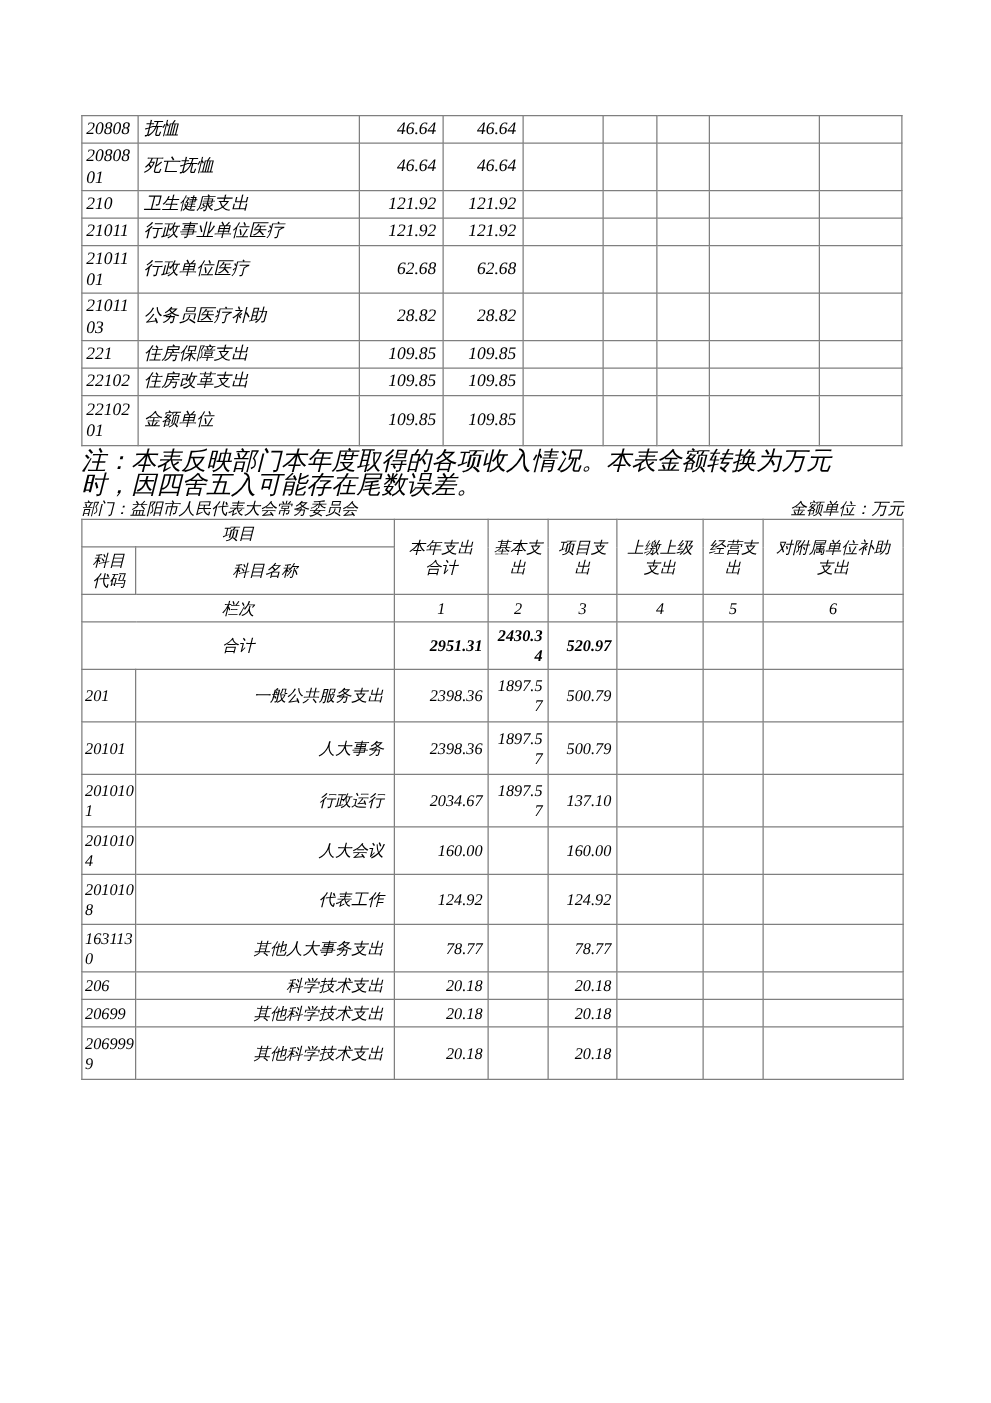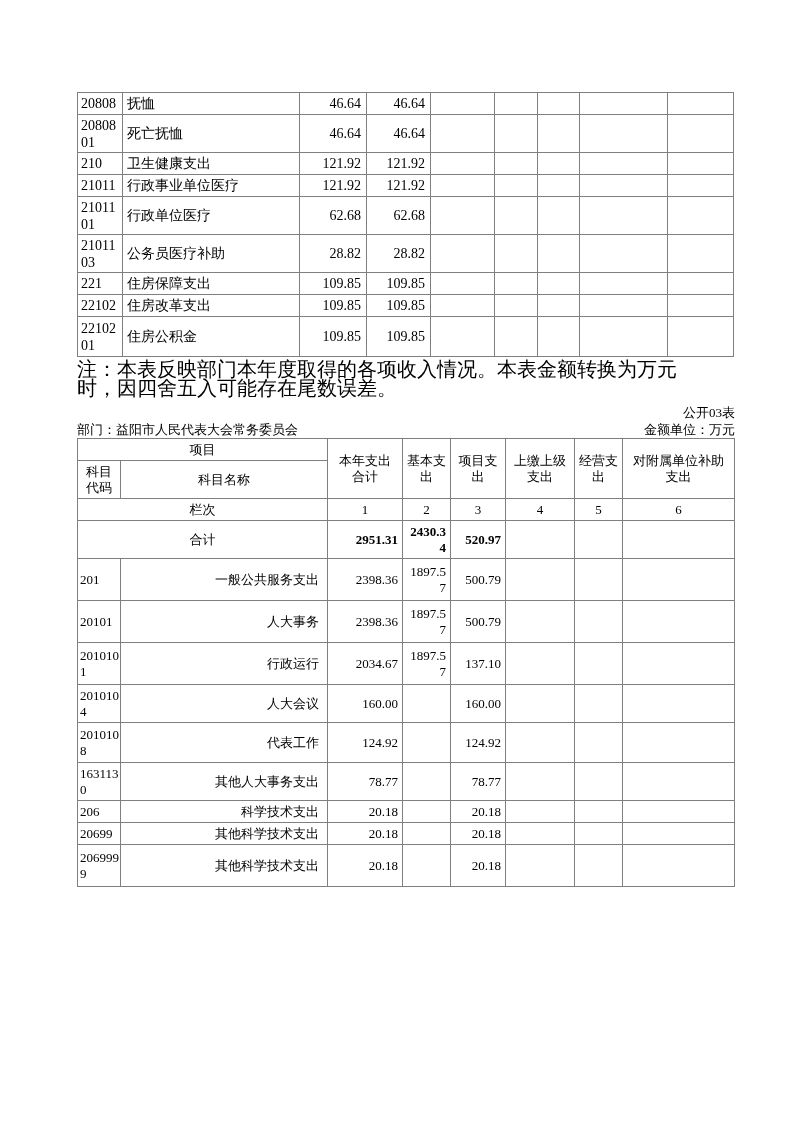--- a/index.html
+++ b/index.html
@@ -5,22 +5,23 @@
   * { margin: 0; padding: 0; box-sizing: border-box; }
   html, body { background: #ffffff; }
   body {
     width: 793px; height: 1122px;
     position: relative;
     font-family: "Liberation Serif", serif;
     color: #000;
   }
   .content {
     position: absolute;
-    left: 77px; top: 0;
+    left: 65px; top: 0;
     width: 658px;
+    font-style: italic;
   }
   table { border-collapse: collapse; table-layout: fixed; }
   td { border: 1px solid #7f7f7f; vertical-align: middle; overflow: hidden; }
 
   
   .t1 { margin-top: 92px; width: 656px; font-size: 14px; }
   .t1 td { line-height: 17px; }
   .t1 .code  { padding: 0 2px 0 3px; word-break: break-all; text-align: left; }
   .t1 .name  { padding: 0 8px 0 4px; word-break: break-all; text-align: left; }
   .t1 .num   { padding: 0 5px 0 2px; text-align: right; }
@@ -180,35 +181,34 @@
         <td class="num">109.85</td>
         <td class="num">109.85</td>
         <td></td>
           <td></td>
           <td></td>
           <td></td>
           <td></td>
       </tr>
       <tr class="h3">
         <td class="code">2210201</td>
-        <td class="name">住房公积金</td>
+        <td class="name">金额单位</td>
         <td class="num">109.85</td>
         <td class="num">109.85</td>
         <td></td>
           <td></td>
           <td></td>
           <td></td>
           <td></td>
       </tr>
     </tbody>
   </table>
 
   <div class="note">注：本表反映部门本年度取得的各项收入情况。本表金额转换为万元时，因四舍五入可能存在尾数误差。</div>
 
-  <div class="meta-right">公开03表</div>
   <div class="meta-row">
     <span>部门：益阳市人民代表大会常务委员会</span>
     <span>金额单位：万元</span>
   </div>
 
   <table class="t2">
     <colgroup>
       <col style="width:43px">
         <col style="width:207px">
         <col style="width:75px">

